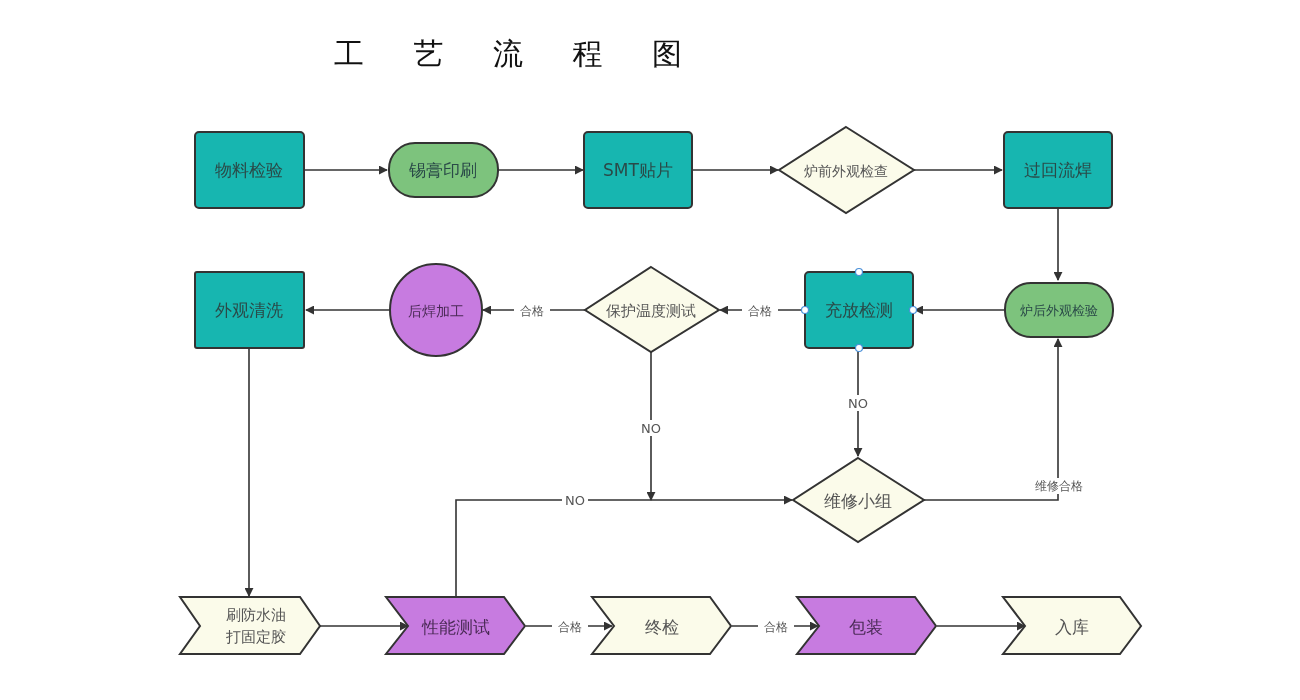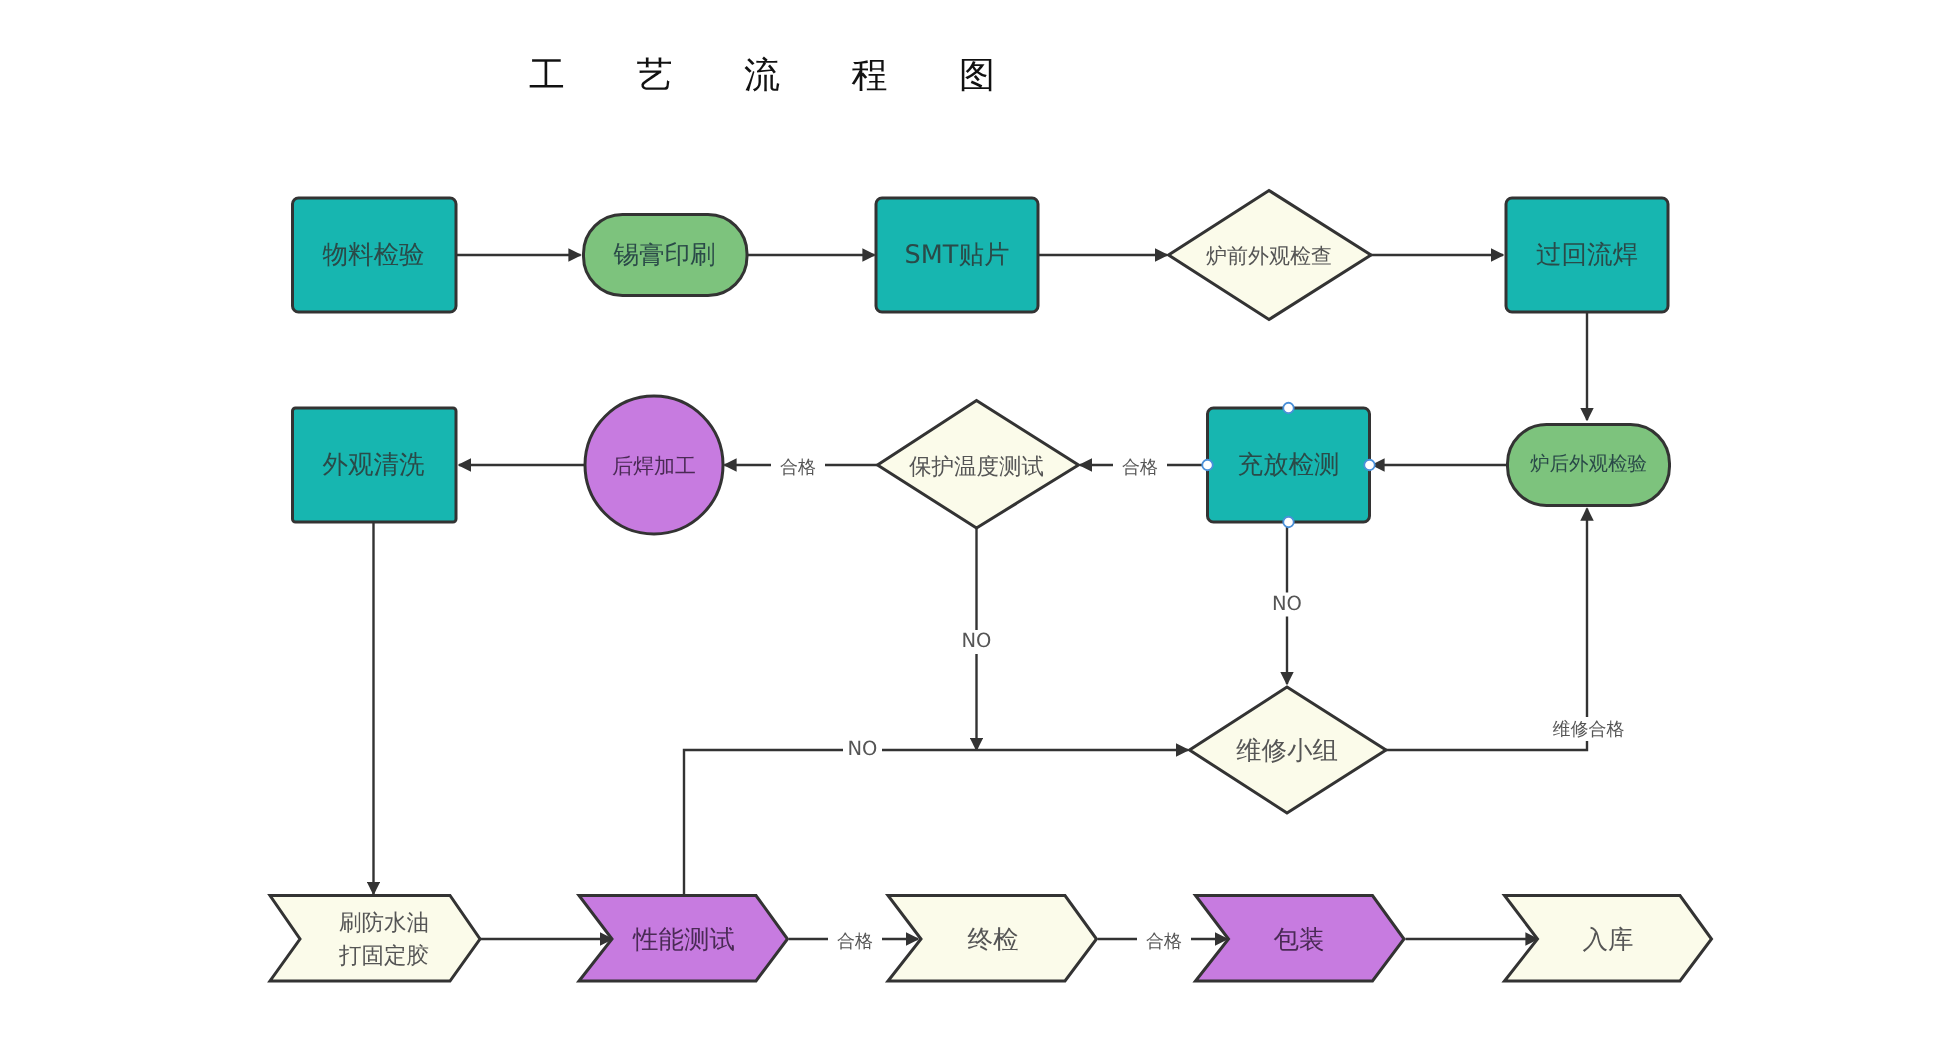--- a/index.html
+++ b/index.html
@@ -1,19 +1,19 @@
 <!DOCTYPE html>
 <html><head>
 <meta charset="utf-8">
 <style>
   html, body { margin: 0; padding: 0; background: #ffffff; }
   body { width: 1300px; height: 700px; position: relative; overflow: hidden;
          font-family: "DejaVu Sans", "Liberation Sans", sans-serif; }
   #title { position: absolute; left: 0; width: 1036px; top: 34px; text-align: center;
-           font-size: 24px; letter-spacing: 20px; color: #111; }
+           font-size: 30px; letter-spacing: 20px; color: #111; }
   svg { position: absolute; left: 0; top: 0; }
   .node-text { font-family: "DejaVu Sans", "Liberation Sans", sans-serif; text-anchor: middle; dominant-baseline: central; }
   .edge-label { font-family: "DejaVu Sans", "Liberation Sans", sans-serif; font-size: 12px; fill: #555; text-anchor: middle; dominant-baseline: central; }
 </style>
 </head>
 <body>
 
 <div id="title">工 艺 流 程 图</div>
 
 <svg id="diagram" width="1300" height="700" viewBox="0 0 1300 700" xmlns="http://www.w3.org/2000/svg">

